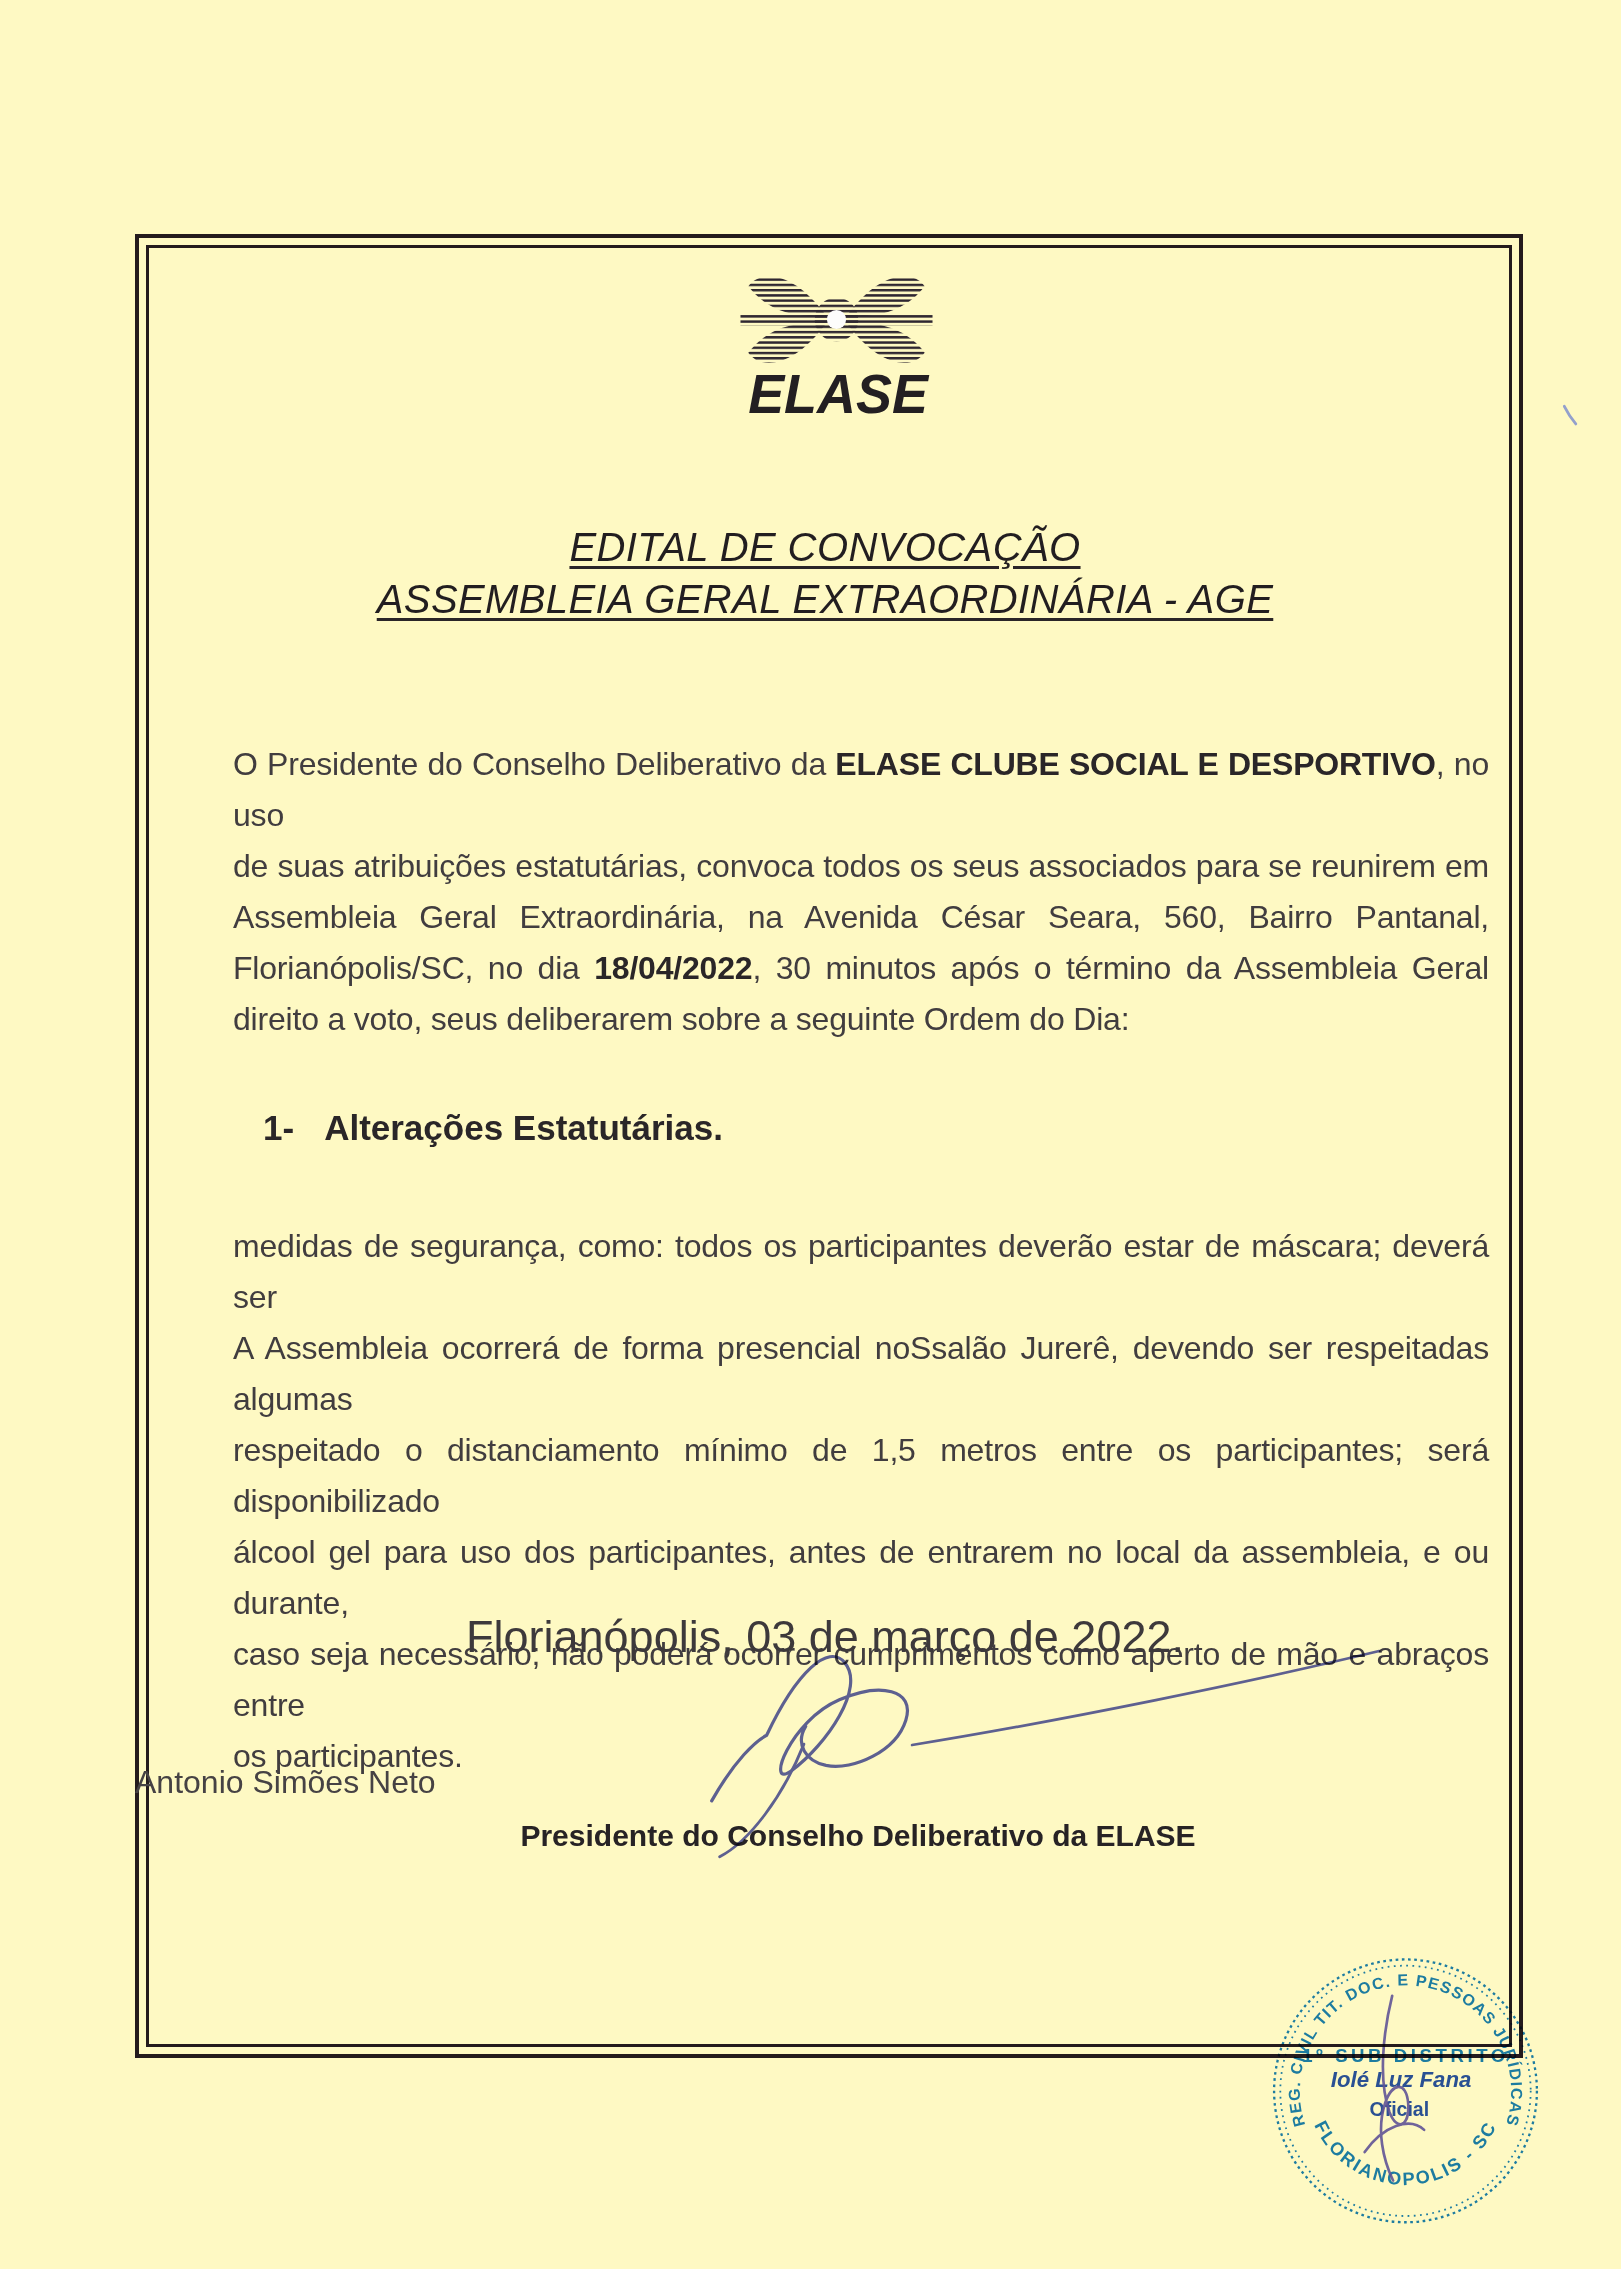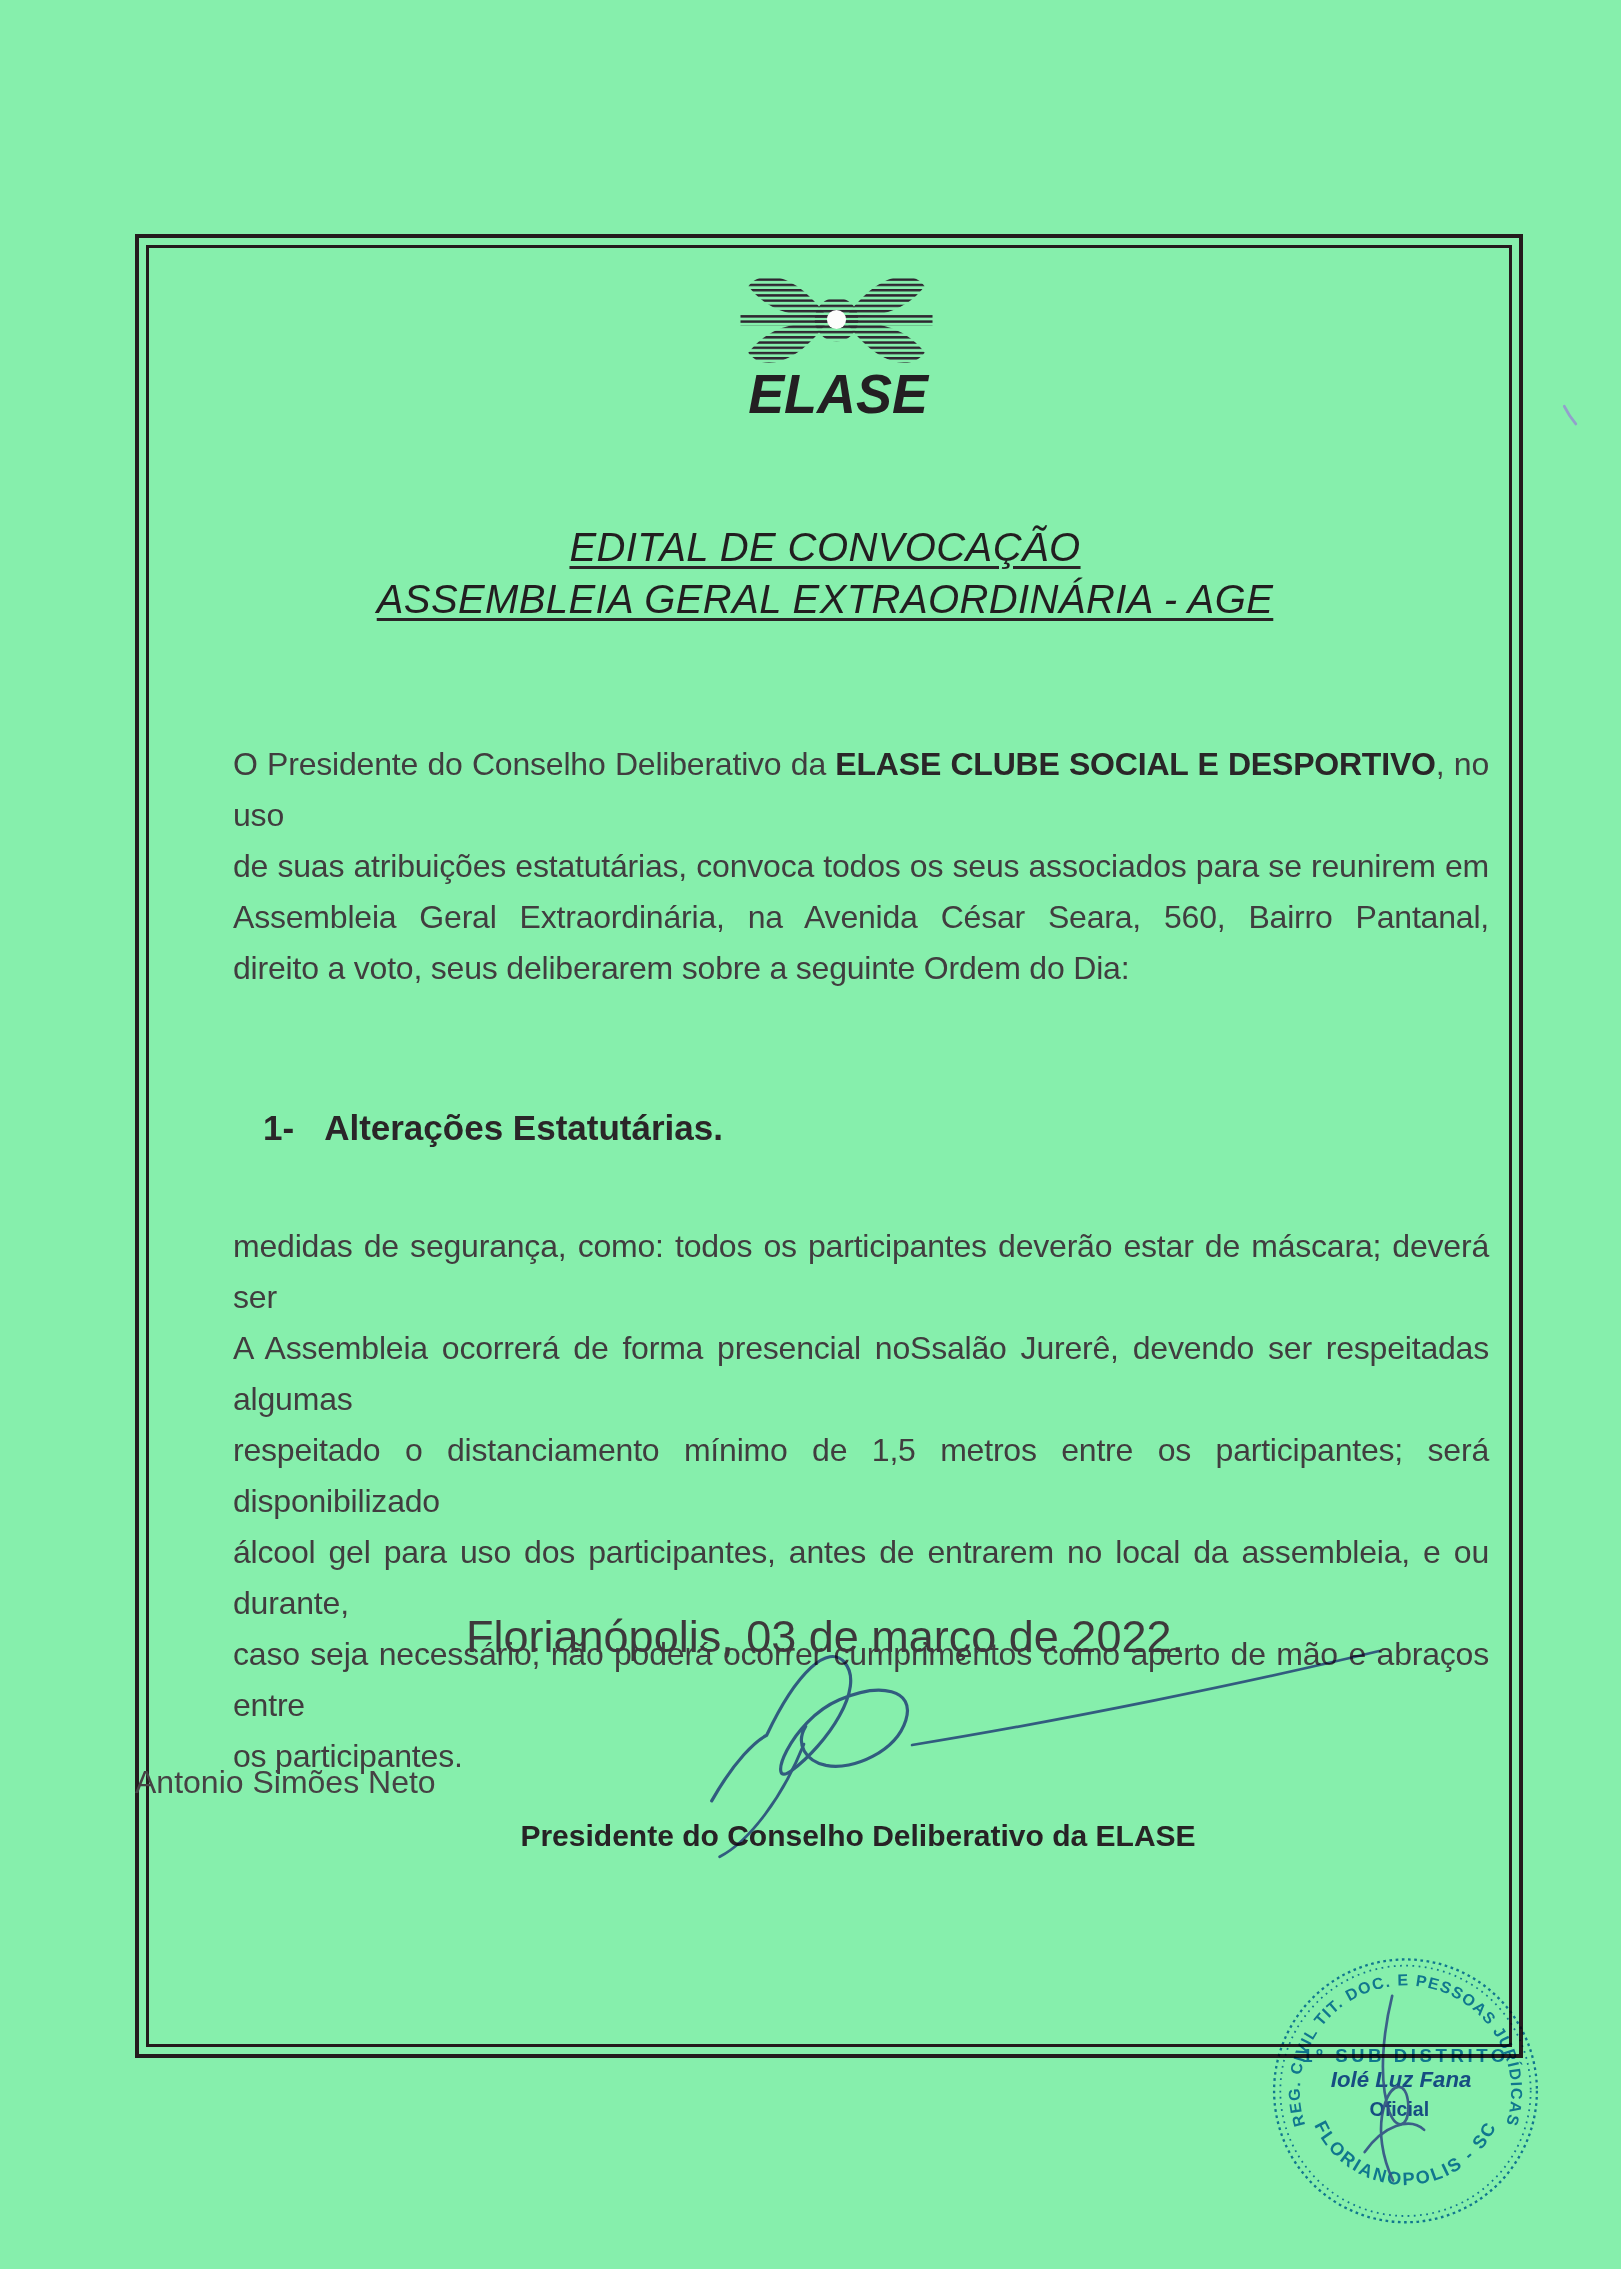--- a/index.html
+++ b/index.html
@@ -1,19 +1,19 @@
 <!DOCTYPE html>
 <html lang="pt" style="font-size:14px"><head>
 <meta charset="utf-8">
 <style>
   html,body{margin:0;padding:0;background:#e8e8e8;}
   .page{
     position:relative;
     width:1622px;height:2270px;
-    background:#86efac;
+    background:#fef9c3;
     font-family:"Liberation Sans", sans-serif;
     color:#3d393b;
     overflow:hidden;
   }
   
   .frame{
     position:absolute;left:135px;top:234px;width:1380px;height:1816px;
     border:4.4px solid #241b1d;
   }
   .frame-inner{
@@ -101,20 +101,21 @@
 
   <div class="titles">
     <div><span class="tline">EDITAL DE CONVOCAÇÃO</span></div>
     <div><span class="tline">ASSEMBLEIA GERAL EXTRAORDINÁRIA - AGE</span></div>
   </div>
 
   <div class="para p1">
       <div class="jline"><span>O Presidente do Conselho Deliberativo da </span><span class="b">ELASE CLUBE SOCIAL E DESPORTIVO</span><span>, no uso</span></div>
       <div class="jline"><span>de suas atribuições estatutárias, convoca todos os seus associados para se reunirem em</span></div>
       <div class="jline"><span>Assembleia Geral Extraordinária, na Avenida César Seara, 560, Bairro Pantanal,</span></div>
+      <div class="jline"><span>Florianópolis/SC, no dia </span><span class="b">18/04/2022</span><span>, 30 minutos após o término da Assembleia Geral</span></div>
       <div class="jline jlast"><span>direito a voto, seus deliberarem sobre a seguinte Ordem do Dia:</span></div>
     </div>
 
   <div class="agenda">
     <span>1-</span>
     <span>Alterações Estatutárias.</span>
   </div>
 
   <div class="para p2">
       <div class="jline"><span>medidas de segurança, como: todos os participantes deverão estar de máscara; deverá ser</span></div>

